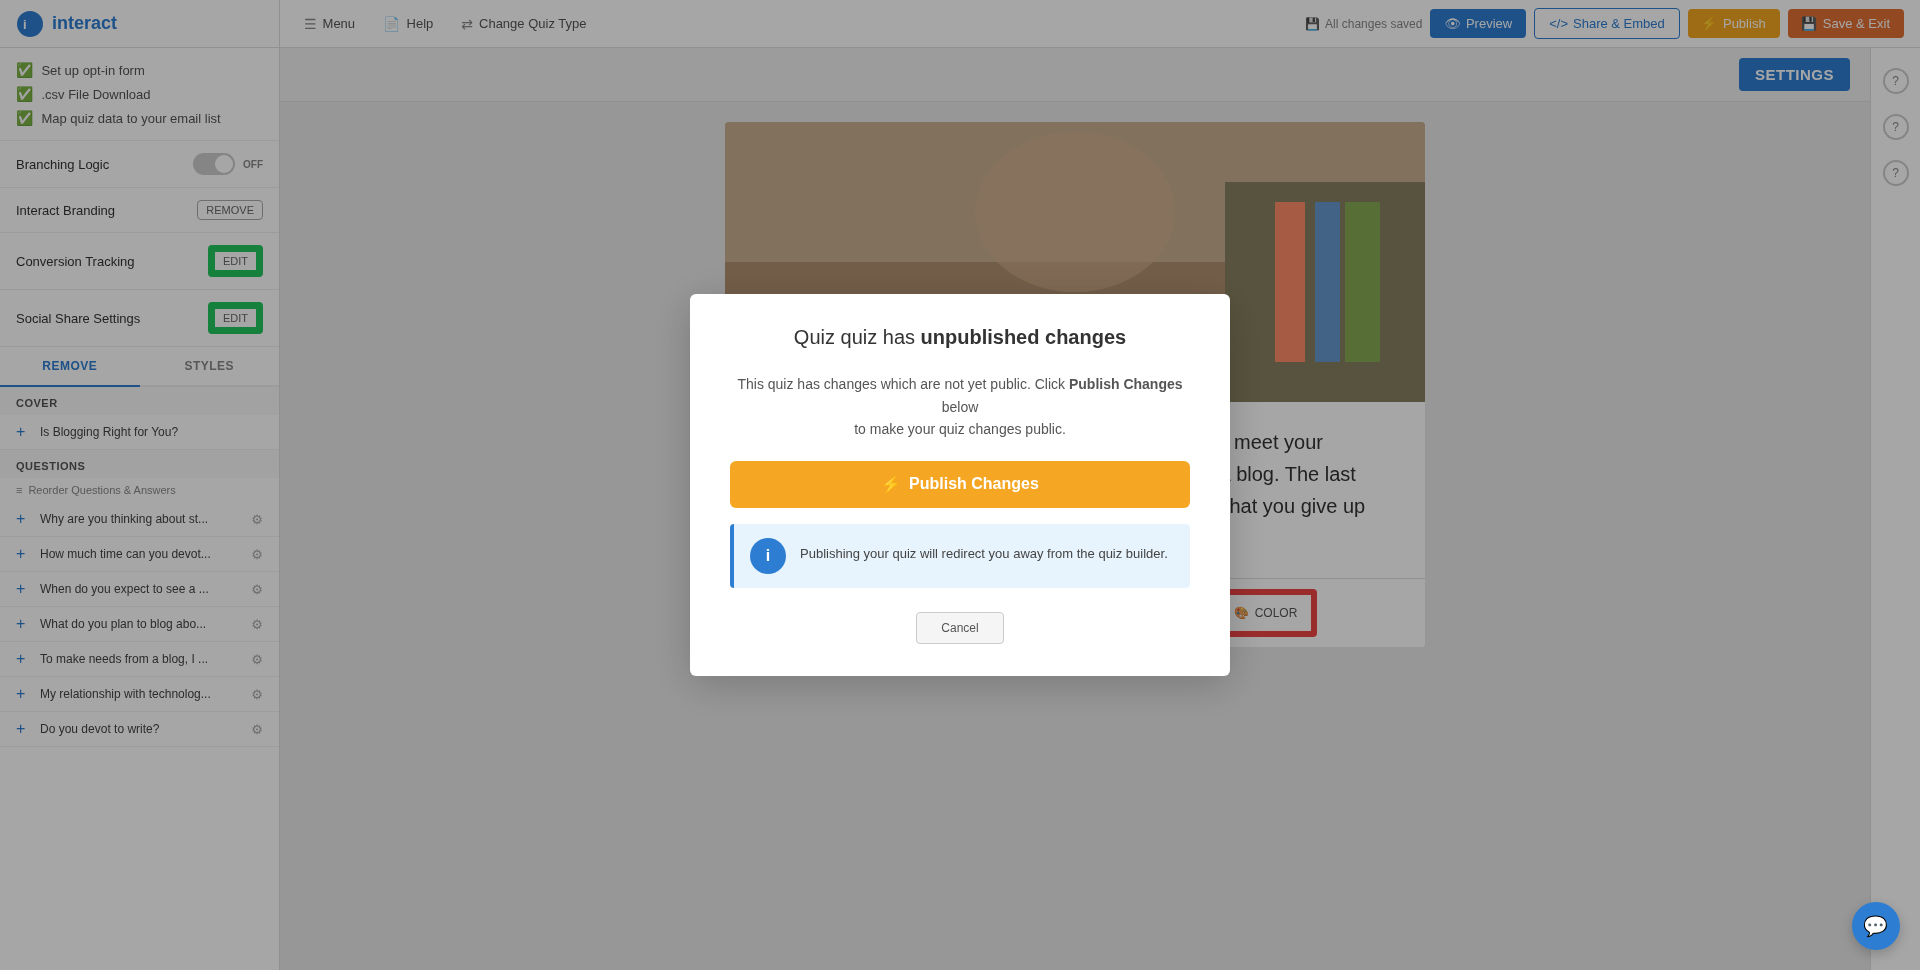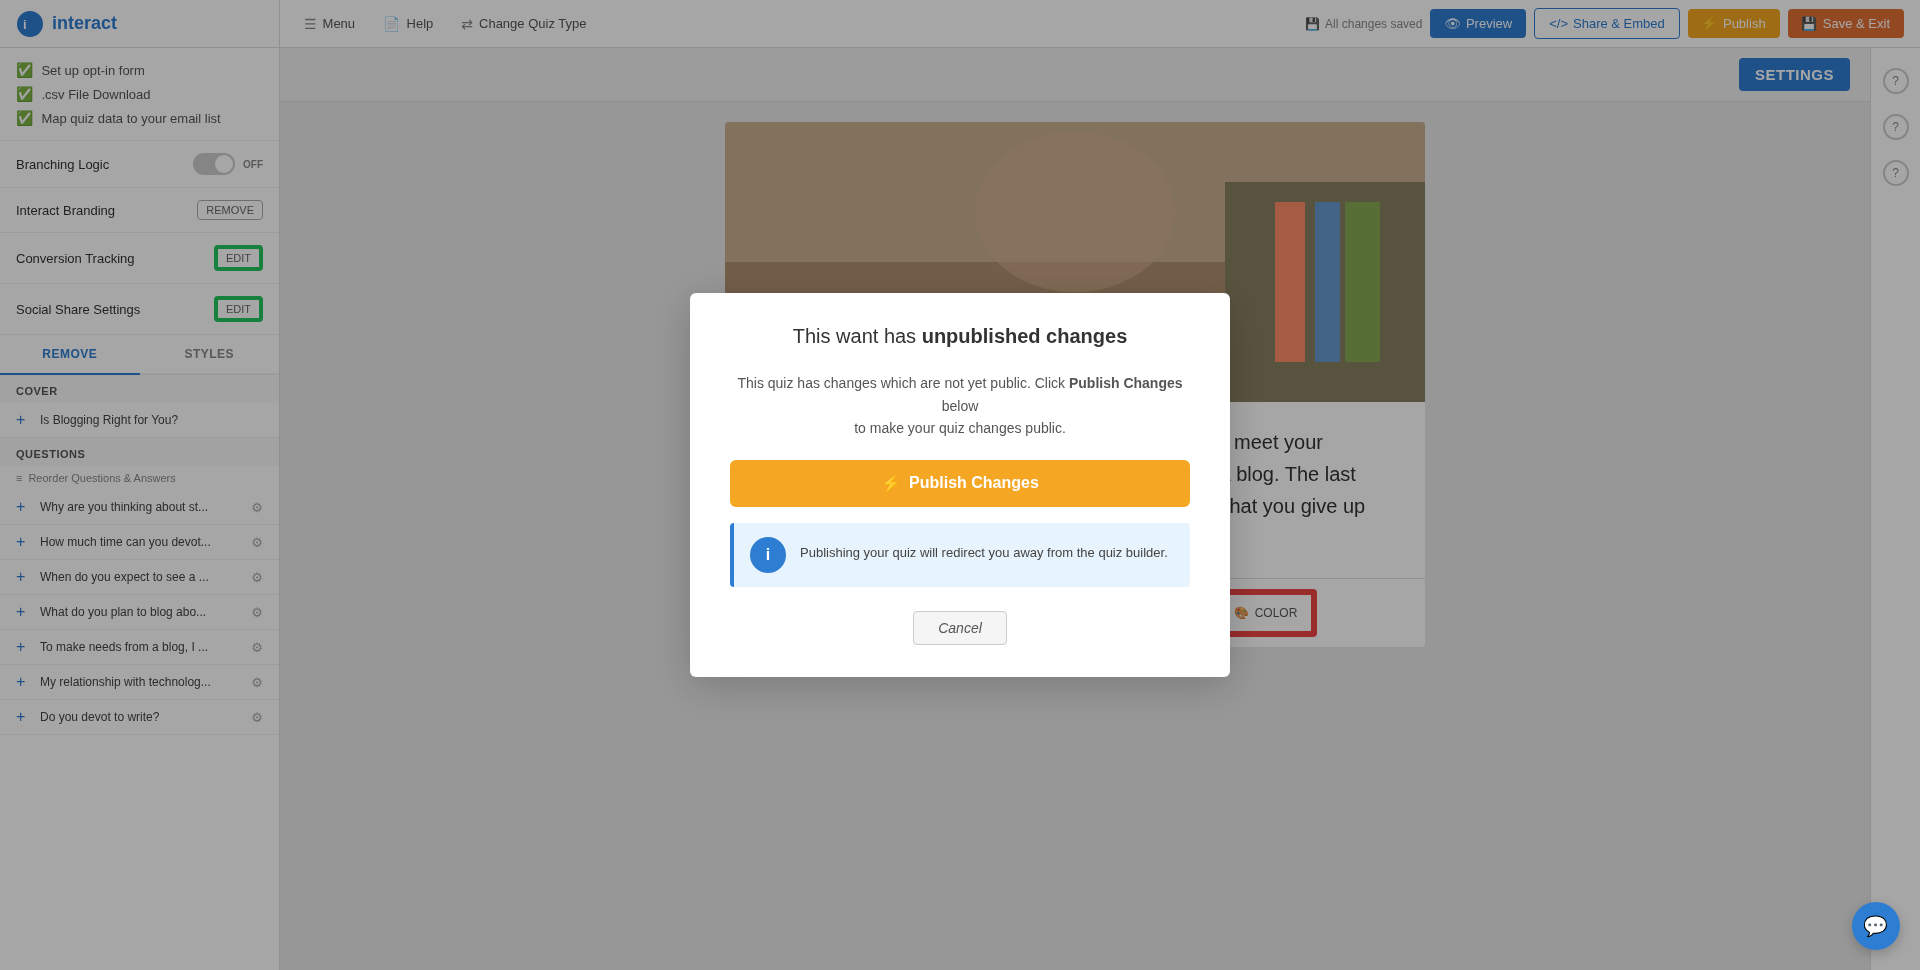--- a/index.html
+++ b/index.html
@@ -63,21 +63,21 @@
       background: #ccc; border-radius: 12px; width: 42px; height: 22px;
       position: relative; display: flex; align-items: center; padding: 2px;
     }
     .toggle-knob { width: 18px; height: 18px; border-radius: 50%; background: #fff; margin-left: auto; }
     .toggle-label { font-size: 10px; color: #888; font-weight: 600; margin-left: 4px; }
     .badge-remove {
       background: transparent; border: 1px solid #aaa; border-radius: 4px;
       color: #666; font-size: 11px; padding: 3px 8px; cursor: pointer; margin-left: 6px;
     }
     .badge-edit {
-      background: transparent; border: 4px solid #22c55e; border-radius: 4px;
+      background: transparent; border: 7px solid #22c55e; border-radius: 4px;
       color: #666; font-size: 11px; padding: 3px 8px; cursor: pointer;
     }
 
     
     .content-tabs {
       display: flex; border-bottom: 2px solid #eee;
       padding: 0; margin: 0;
     }
     .content-tab {
       flex: 1; text-align: center; padding: 12px 0;
@@ -188,21 +188,21 @@
     .info-icon {
       width: 36px; height: 36px; border-radius: 50%;
       background: #2d7dd2; color: #fff;
       display: flex; align-items: center; justify-content: center;
       font-size: 16px; font-weight: 700; flex-shrink: 0;
     }
     .info-text { font-size: 13px; color: #444; line-height: 1.5; padding-top: 6px; }
     .btn-cancel {
       display: block; margin: 0 auto;
       background: #f5f5f5; color: #555; border: 1px solid #ccc;
-      border-radius: 4px; padding: 8px 24px; font-size: 14px; cursor: pointer; font-style: italic;
+      border-radius: 4px; padding: 8px 24px; font-size: 12px; cursor: pointer;
     }
 
     
     .chat-bubble {
       position: fixed; bottom: 20px; right: 20px;
       width: 48px; height: 48px; border-radius: 50%;
       background: #2d7dd2; color: #fff;
       display: flex; align-items: center; justify-content: center;
       font-size: 20px; cursor: pointer; z-index: 2000;
       box-shadow: 0 4px 12px rgba(0,0,0,0.2);
@@ -412,21 +412,21 @@
     <div class="help-circle">?</div>
     <div class="help-circle">?</div>
     <div class="help-circle">?</div>
   </div>
 </div>
 
 <div class="modal-overlay">
   <div class="modal">
 
     <h2 class="modal-title">
-      <span>This want has </span><strong>unpublished changes</strong>
+      <span>Quiz quiz has </span><strong>unpublished changes</strong>
     </h2>
 
     <p class="modal-desc">
       <span>This quiz has changes which are not yet public. Click </span><strong>Publish Changes</strong><span> below</span><br>
       <span>to make your quiz changes public.</span>
     </p>
 
     <button class="btn-publish-modal">
       <span>⚡</span>
       <span>Publish Changes</span>

